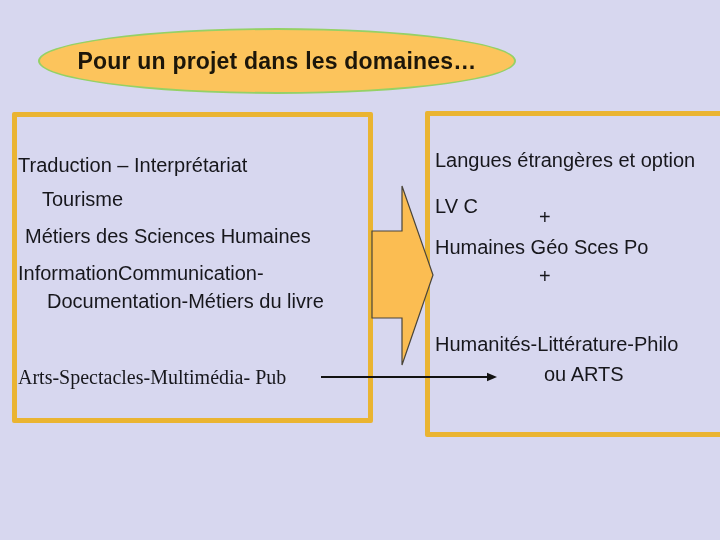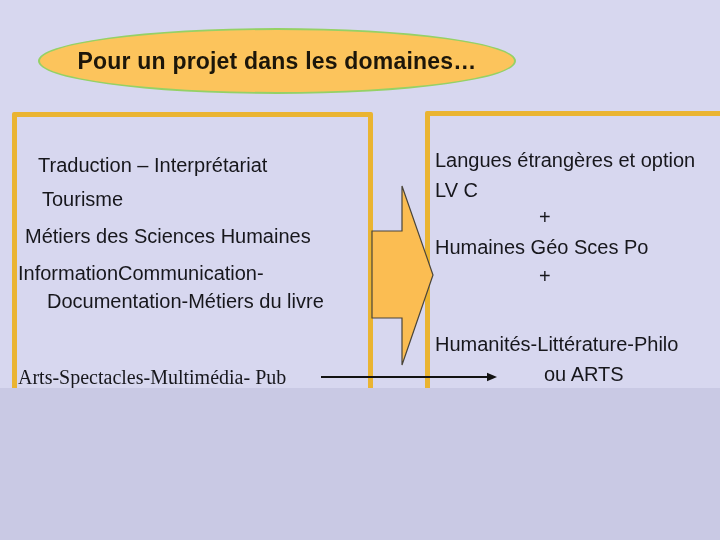--- a/index.html
+++ b/index.html
@@ -4,21 +4,21 @@
 <style>
   html, body {
     margin: 0;
     padding: 0;
     background: #c9c9e4;
     font-family: "Liberation Sans", sans-serif;
   }
   .slide {
     position: relative;
     width: 720px;
-    height: 388px;
+    height: 540px;
     overflow: hidden;
     background: #d7d7ef;
   }
   .title-ellipse {
     position: absolute;
     left: 38px;
     top: 28px;
     width: 478px;
     height: 66px;
     background: #fcc45c;
@@ -76,29 +76,29 @@
   </div>
 
   <div class="box left-box"></div>
 
   <div class="box right-box"></div>
 
   <svg class="arrow-svg" style="left:364px; top:182px;" width="72" height="188" viewBox="0 0 72 188">
     <polygon points="8,49 38,49 38,4 69,93 38,183 38,136 8,136" fill="#fbbd52" stroke="#4a453a" stroke-width="1.2" stroke-linejoin="miter"></polygon>
   </svg>
 
-  <div class="line" style="left:18px;  top:153px;margin-left:20px;">Traduction – Interprétariat</div>
+  <div class="line" style="left:18px;  top:153px;">Traduction – Interprétariat</div>
   <div class="line" style="left:18px;  top:187px;padding-left:24px;">Tourisme</div>
   <div class="line" style="left:25px;  top:224px;">Métiers des Sciences Humaines</div>
   <div class="line" style="left:18px;  top:261px;">InformationCommunication-</div>
   <div class="line" style="left:47px;  top:289px;">Documentation-Métiers du livre</div>
   <div class="line" style="left:18px;  top:365px;font-family:Liberation Serif, serif;">Arts-Spectacles-Multimédia- Pub</div>
 
   <div class="line" style="left:435px; top:148px;">Langues étrangères et option</div>
-  <div class="line" style="left:435px; top:178px;">LV C</div>
+  <div class="line" style="left:435px; top:194px;">LV C</div>
   <div class="line" style="left:539px; top:205px;">+</div>
   <div class="line" style="left:435px; top:235px;">Humaines Géo Sces Po</div>
   <div class="line" style="left:539px; top:264px;">+</div>
   <div class="line" style="left:435px; top:292px;margin-top:40px;">Humanités-Littérature-Philo</div>
 
   <div class="line" style="left:544px; top:362px;">ou ARTS</div>
 
   <svg class="connector-svg" style="left:318px; top:369px;" width="185" height="16" viewBox="0 0 185 16">
     <line x1="3" y1="8" x2="170" y2="8" stroke="#121212" stroke-width="2.2"></line>
     <polygon points="169,3.8 179,8 169,12.2" fill="#121212"></polygon>

